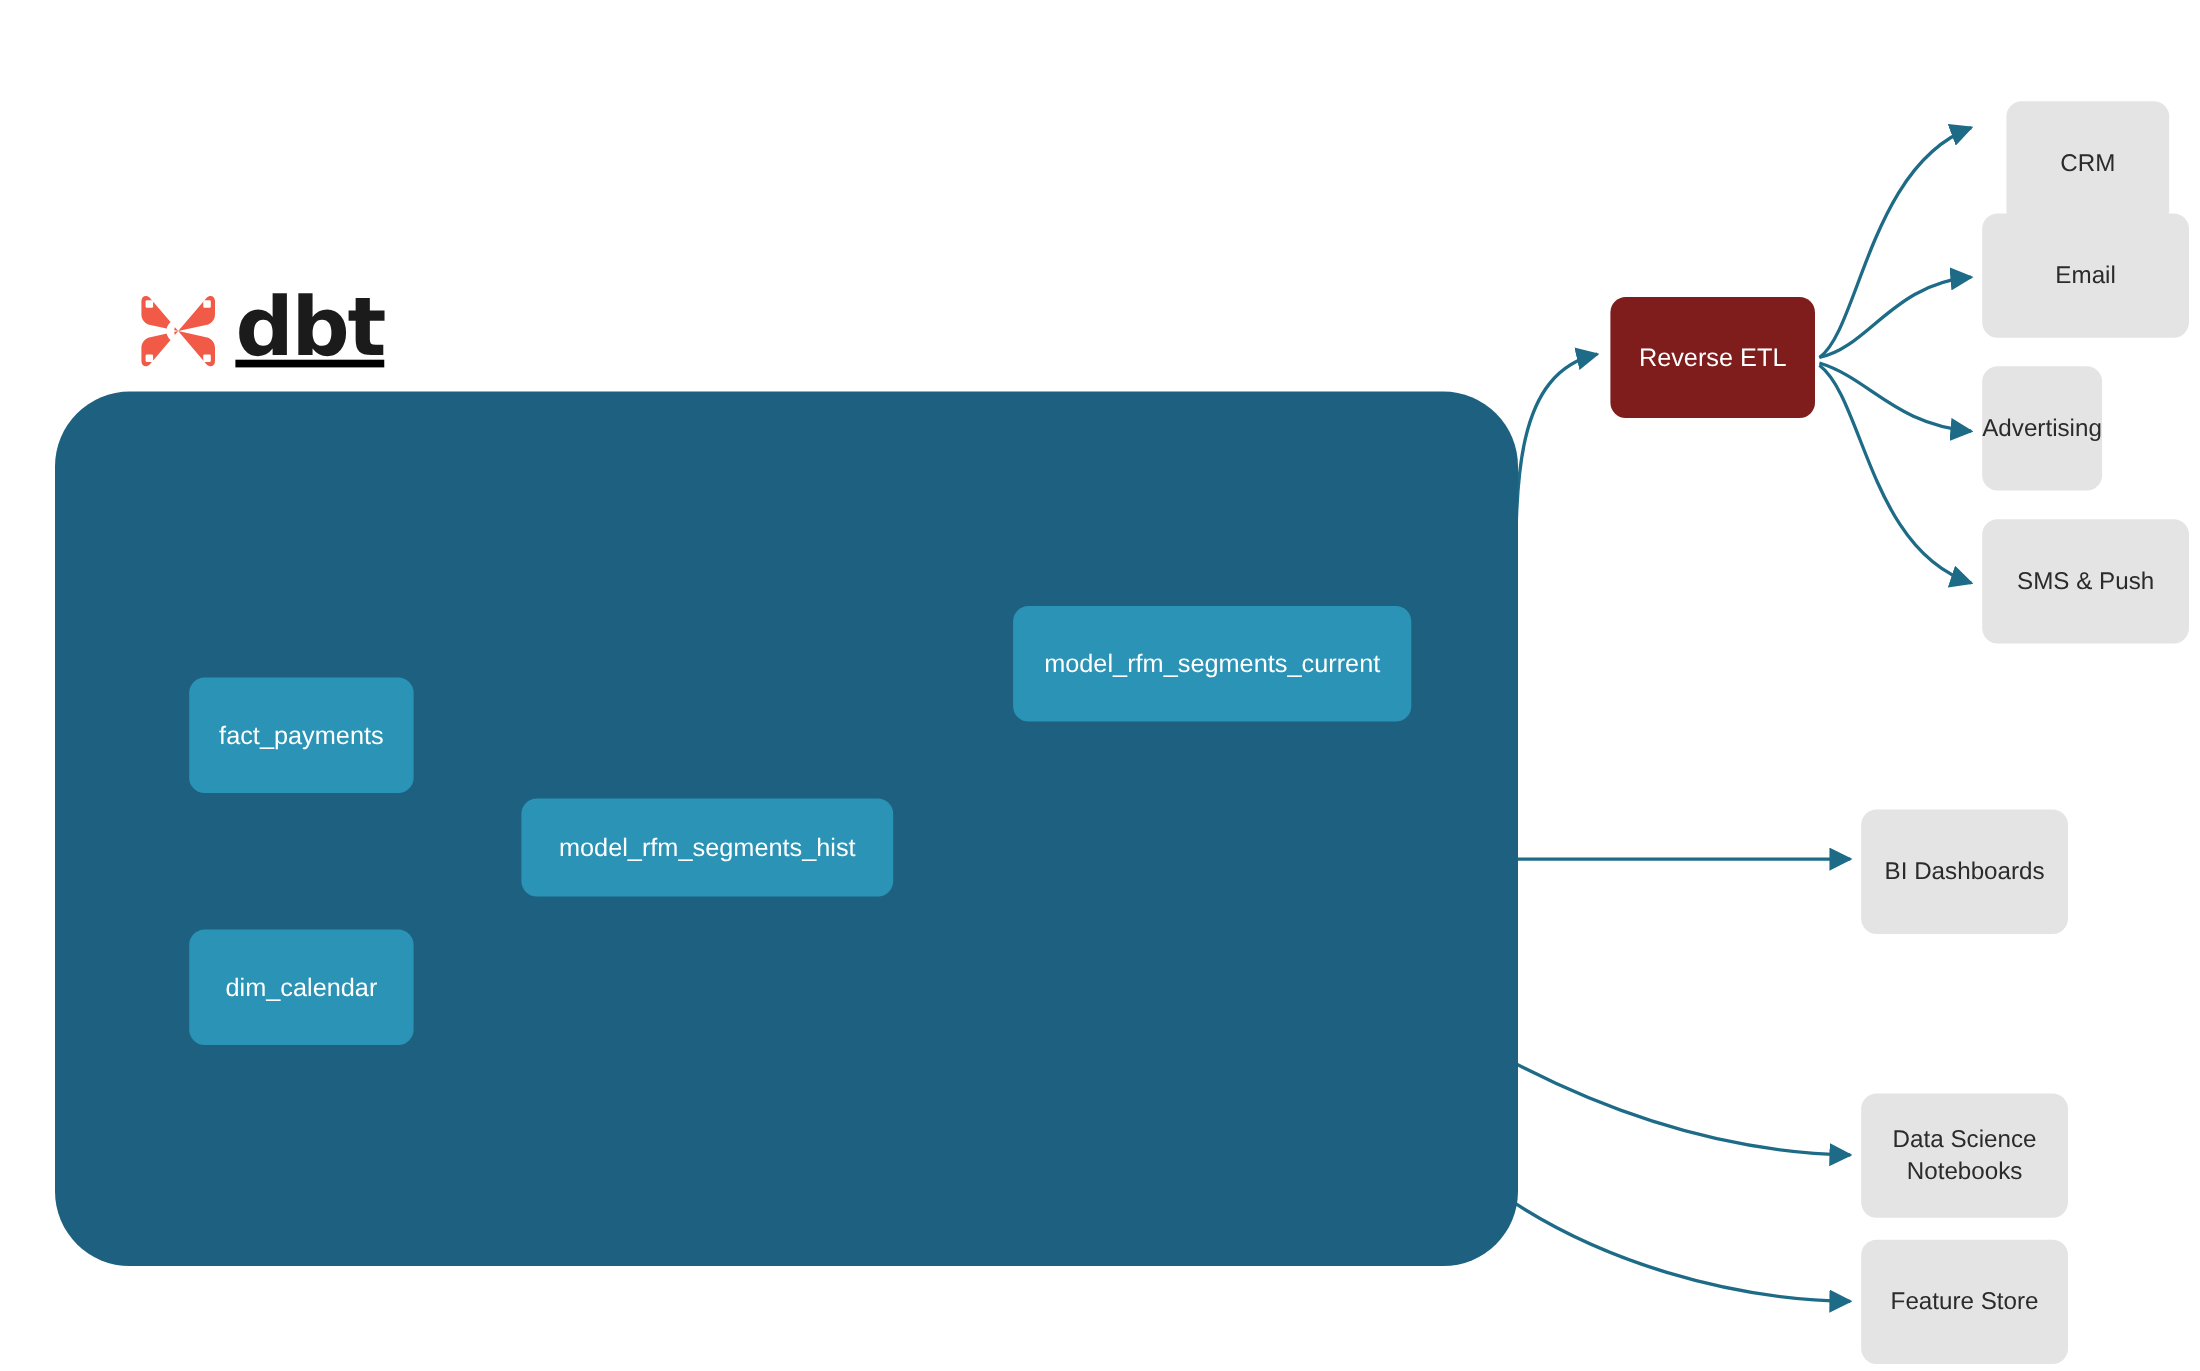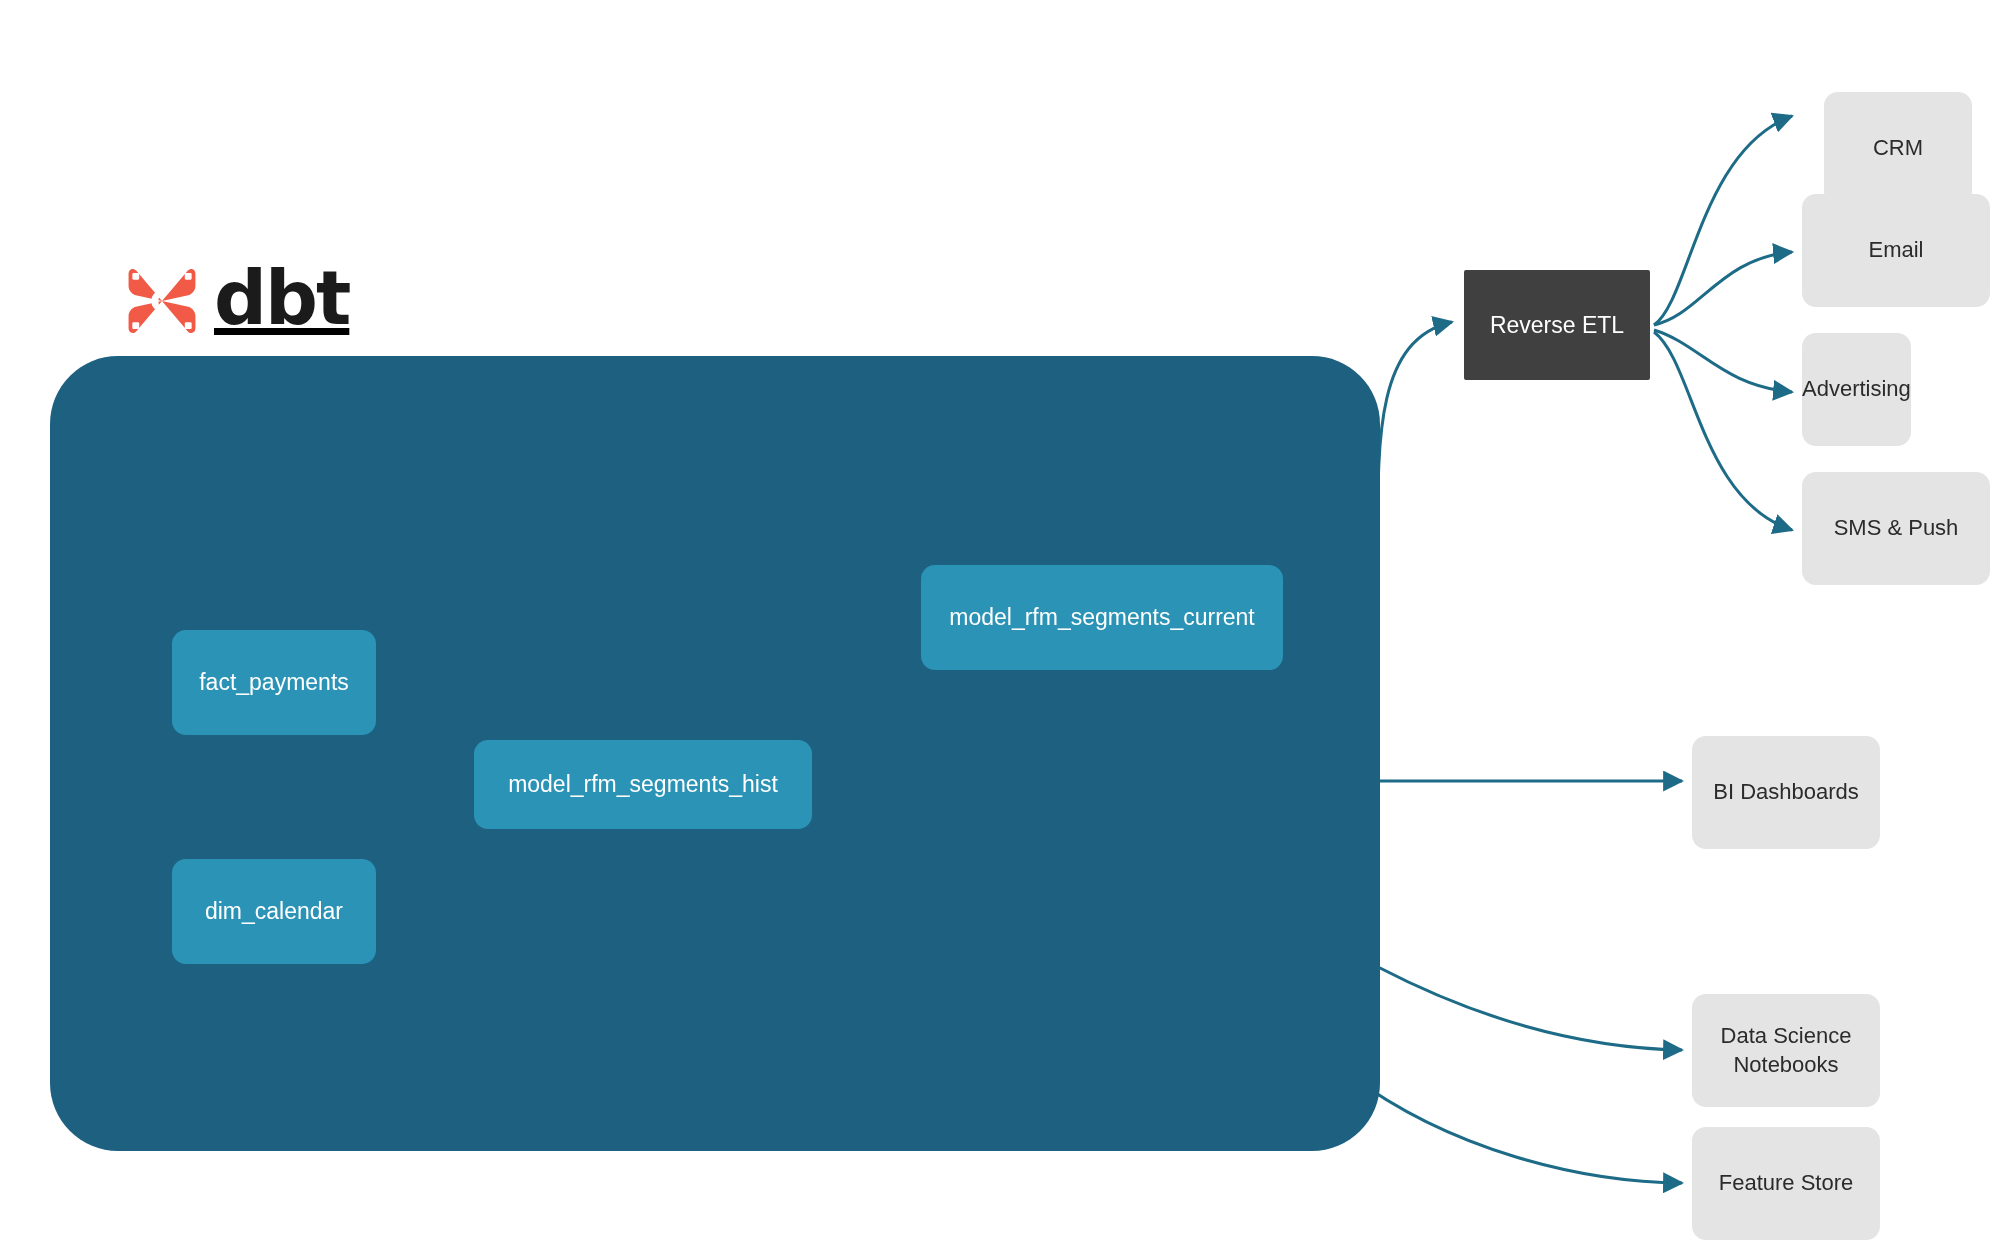--- a/index.html
+++ b/index.html
@@ -62,25 +62,24 @@
     justify-content: center;
     text-align: center;
     box-sizing: border-box;
   }
   .node-model {
     background: #2b93b5;
     border-radius: 14px;
     color: #ffffff;
     font-size: 23px;
     font-weight: 400;
-    margin-top: 14px;
   }
   .node-etl {
-    background: #404040;
-    border-radius: 2px;
+    background: #7f1d1d;
+    border-radius: 14px;
     color: #ffffff;
     font-size: 23px;
     font-weight: 400;
   }
   .node-sink {
     background: #e4e4e4;
     border-radius: 14px;
     color: #2b2b2b;
     font-size: 22px;
     font-weight: 400;

